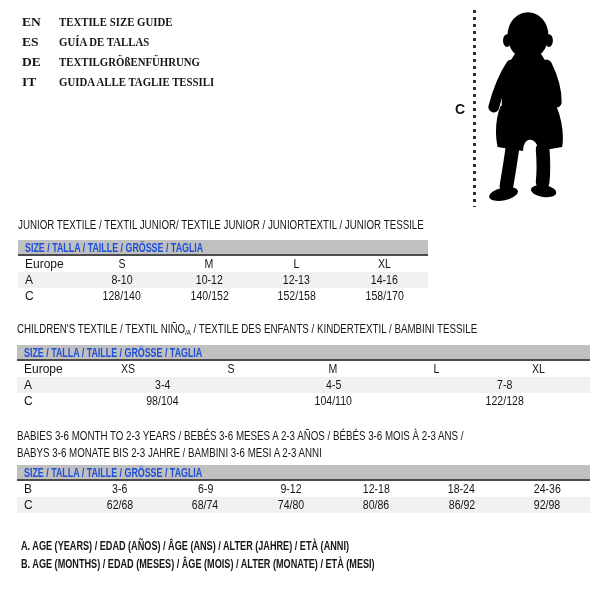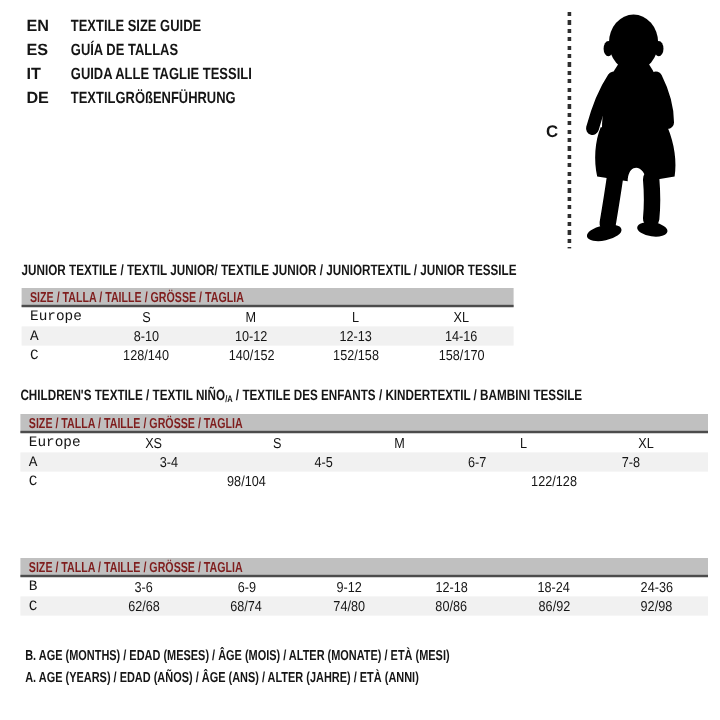--- a/index.html
+++ b/index.html
@@ -5,46 +5,46 @@
   html, body { margin: 0; padding: 0; background: #ffffff; }
   .page {
     position: relative; width: 600px; height: 600px; background: #ffffff;
     font-family: "Liberation Sans", sans-serif; color: #151515; overflow: hidden;
   }
   
   .cx  { display: inline-block; transform: scaleX(0.80); transform-origin: 0 50%; white-space: nowrap; }
   .cxc { display: inline-block; transform: scaleX(0.88); transform-origin: 50% 50%; white-space: nowrap; }
 
   
-  .langs { position: absolute; left: 22px; top: 12px; }
+  .langs { position: absolute; left: 22px; top: 12px; font-family: Liberation Serif, serif; }
   .lang-row { display: flex; height: 20px; line-height: 20px; font-weight: 700; font-size: 13.5px; }
   .lang-code { width: 37px; }
 
   
   .measure-line {
     position: absolute; left: 473px; top: 10px; width: 3px; height: 197px;
     background: repeating-linear-gradient(to bottom, #2e2e2e 0 3.5px, transparent 3.5px 7px);
   }
   .measure-label { position: absolute; left: 455px; top: 101px; font-weight: 700; font-size: 14px; }
   .toddler { position: absolute; left: 482px; top: 8px; width: 88px; height: 200px; }
 
   
-  .section-title { position: absolute; font-weight: 700; font-size: 12.5px; line-height: 17px; white-space: nowrap; }
+  .section-title { position: absolute; font-weight: 400; font-size: 12.5px; line-height: 17px; white-space: nowrap; }
   .sub { font-size: 8px; vertical-align: -2px; }
 
   
   .size-table { position: absolute; font-size: 12px; }
   .band {
     height: 16px; line-height: 16px; background: #c0c0c0; border-bottom: 2px solid #4c4c4c;
-    font-weight: 700; padding-left: 7px; color: #7f1d1d; box-sizing: border-box; font-size: 12px;
+    font-weight: 700; padding-left: 7px; color: #1d4ed8; box-sizing: border-box; font-size: 12px;
   }
   .band .cx { transform: scaleX(0.74); }
   .trow { display: flex; height: 16px; line-height: 16px; }
   .trow.shaded { background: #f1f1f1; }
-  .tlabel { width: 60px; padding-left: 7px; box-sizing: border-box; font-family: Liberation Mono, monospace; }
+  .tlabel { width: 60px; padding-left: 7px; box-sizing: border-box; }
   .tcell { flex: 1; text-align: center; }
 
   
   .footnotes { position: absolute; left: 21px; top: 537px; }
   .foot-line { height: 18px; line-height: 18px; font-weight: 700; font-size: 12px; }
   .foot-line .cx { transform: scaleX(0.76); }
 </style>
 </head>
 <body>
 
@@ -53,26 +53,26 @@
   <div class="langs">
     <div class="lang-row">
       <span class="lang-code">EN</span>
       <span class="cx">TEXTILE SIZE GUIDE</span>
     </div>
     <div class="lang-row">
       <span class="lang-code">ES</span>
       <span class="cx">GUÍA DE TALLAS</span>
     </div>
     <div class="lang-row">
+      <span class="lang-code">DE</span>
+      <span class="cx">TEXTILGRÖßENFÜHRUNG</span>
+    </div>
+    <div class="lang-row">
       <span class="lang-code">IT</span>
       <span class="cx">GUIDA ALLE TAGLIE TESSILI</span>
-    </div>
-    <div class="lang-row">
-      <span class="lang-code">DE</span>
-      <span class="cx">TEXTILGRÖßENFÜHRUNG</span>
     </div>
   </div>
 
   <div class="measure-line"></div>
   <div class="measure-label">C</div>
   <svg class="toddler" viewBox="0 0 90 200" aria-hidden="true">
     <g fill="#000000">
       <ellipse cx="47" cy="26" rx="21" ry="24"></ellipse>
       <ellipse cx="25.5" cy="31" rx="4" ry="6.5"></ellipse>
       <ellipse cx="68.5" cy="31" rx="4" ry="6.5"></ellipse>
@@ -131,30 +131,34 @@
       <span class="tcell"><span class="cxc">XS</span></span>
       <span class="tcell"><span class="cxc">S</span></span>
       <span class="tcell"><span class="cxc">M</span></span>
       <span class="tcell"><span class="cxc">L</span></span>
       <span class="tcell"><span class="cxc">XL</span></span>
     </div>
     <div class="trow shaded">
       <span class="tlabel">A</span>
       <span class="tcell"><span class="cxc">3-4</span></span>
       <span class="tcell"><span class="cxc">4-5</span></span>
-      <span class="tcell"><span class="cxc">6-7</span></span>
       <span class="tcell"><span class="cxc">7-8</span></span>
     </div>
     <div class="trow">
       <span class="tlabel">C</span>
       <span class="tcell"><span class="cxc">98/104</span></span>
+      <span class="tcell"><span class="cxc">104/110</span></span>
       <span class="tcell"><span class="cxc">122/128</span></span>
     </div>
   </div>
 
+  <div class="section-title" style="left:17px; top:428px;">
+    <span class="cx" style="transform:scaleX(0.78);">BABIES 3-6 MONTH TO 2-3 YEARS / BEBÉS 3-6 MESES A 2-3 AÑOS / BÉBÉS 3-6 MOIS À 2-3 ANS /</span><br>
+    <span class="cx" style="transform:scaleX(0.78);">BABYS 3-6 MONATE BIS 2-3 JAHRE / BAMBINI 3-6 MESI A 2-3 ANNI</span>
+  </div>
   <div class="size-table" style="left:17px; top:465px; width:573px;">
     <div class="band">
       <span class="cx">SIZE / TALLA / TAILLE / GRÖSSE / TAGLIA</span>
     </div>
     <div class="trow">
       <span class="tlabel">B</span>
       <span class="tcell"><span class="cxc">3-6</span></span>
       <span class="tcell"><span class="cxc">6-9</span></span>
       <span class="tcell"><span class="cxc">9-12</span></span>
       <span class="tcell"><span class="cxc">12-18</span></span>
@@ -166,17 +170,17 @@
       <span class="tcell"><span class="cxc">62/68</span></span>
       <span class="tcell"><span class="cxc">68/74</span></span>
       <span class="tcell"><span class="cxc">74/80</span></span>
       <span class="tcell"><span class="cxc">80/86</span></span>
       <span class="tcell"><span class="cxc">86/92</span></span>
       <span class="tcell"><span class="cxc">92/98</span></span>
     </div>
   </div>
 
   <div class="footnotes">
+    <div class="foot-line"><span class="cx">A. AGE (YEARS) / EDAD (AÑOS) / ÂGE (ANS) / ALTER (JAHRE) / ETÀ (ANNI)</span></div>
     <div class="foot-line"><span class="cx">B. AGE (MONTHS) / EDAD (MESES) / ÂGE (MOIS) / ALTER (MONATE) / ETÀ (MESI)</span></div>
-    <div class="foot-line"><span class="cx">A. AGE (YEARS) / EDAD (AÑOS) / ÂGE (ANS) / ALTER (JAHRE) / ETÀ (ANNI)</span></div>
   </div>
 
 </div>
 
 </body></html>

